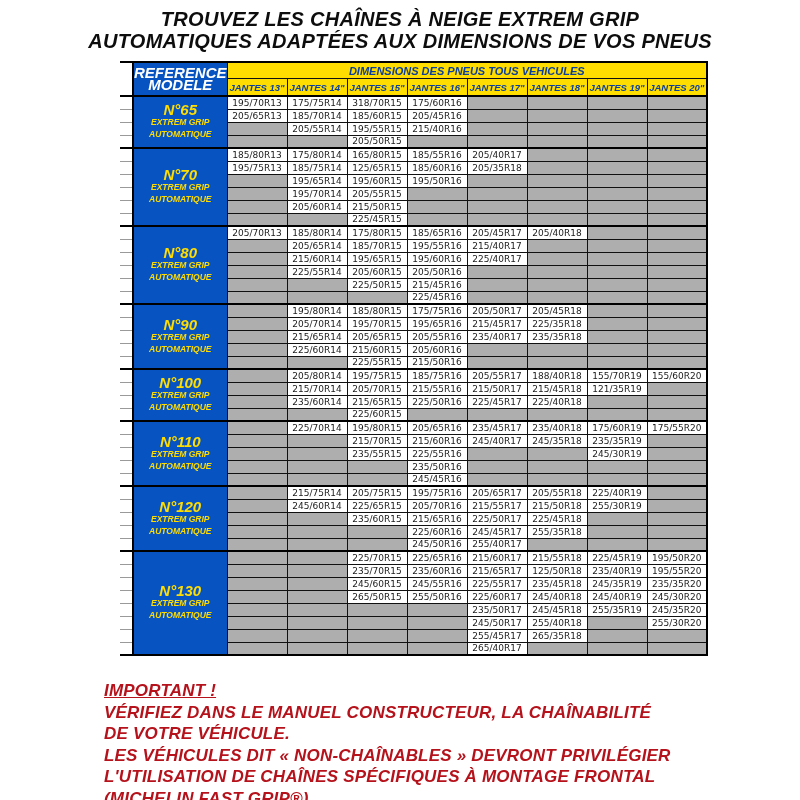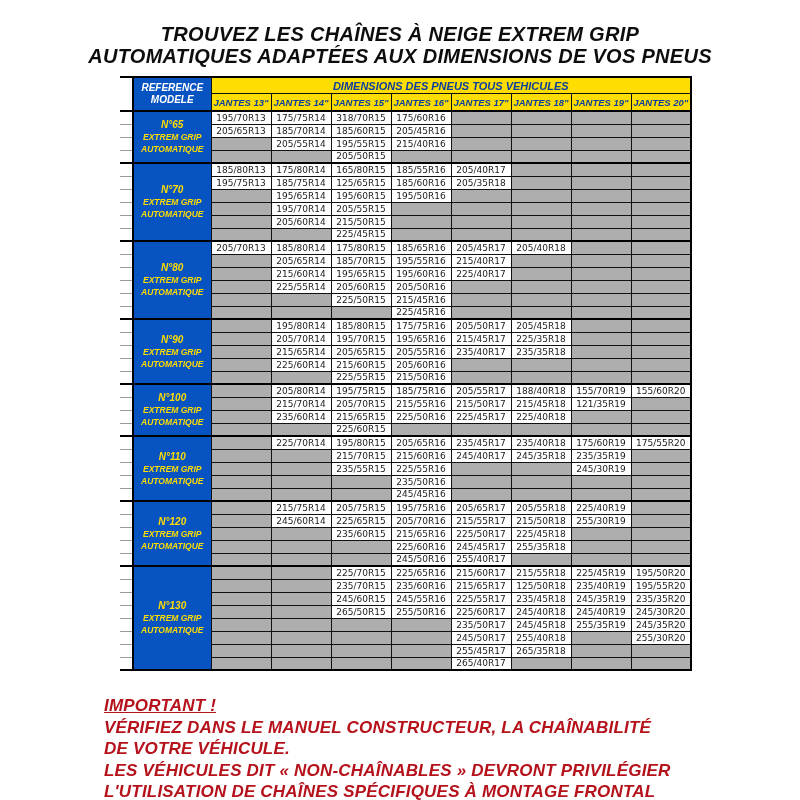--- a/index.html
+++ b/index.html
@@ -2,21 +2,21 @@
 <html style="--blue: #0653c1; --darkblue: #0a3f9e; --yellow: #ffdd00; --red: #b5121b;"><head>
 <meta charset="utf-8">
 <style>
   html,body { margin:0; padding:0; }
   body {
     width:800px; height:800px; background:#ffffff; overflow:hidden;
     font-family:"Liberation Sans", sans-serif;
     -webkit-font-smoothing:antialiased;
   }
   .title {
-    padding-top:24px; text-align:center;
+    padding-top:9px; text-align:center;
     font-weight:bold; font-style:italic; font-size:20px; line-height:21.5px;
     color:#0d0d0d; letter-spacing:0.3px;
   }
   table.chart {
     margin:9px 0 0 120px;
     border-collapse:collapse; table-layout:fixed;
     border:2px solid #000; border-left:none;
   }
   col.c-sliver { width:13px; }
   col.c-ref    { width:78px; }
@@ -24,41 +24,41 @@
   th, td { padding:0; overflow:hidden; white-space:nowrap; }
   td, th { border:1px solid #111; }
   .sliver {
     background:#fff; border-left:none;
     border-top:1px solid #9a9a9a; border-bottom:1px solid #9a9a9a;
     border-right:2px solid #000;
   }
   thead .sliver { background:#fff; }
   .ref {
     background:var(--blue); color:#ffffff;
-    font-weight:bold; font-style:italic; font-size:10px; line-height:12px;
+    font-weight:bold; font-style:italic; font-size:15px; line-height:12px;
     text-align:center;
   }
   .dim {
     background:var(--yellow); color:var(--darkblue);
     font-weight:bold; font-style:italic; font-size:11px;
     text-align:center; height:15px;margin-left:27px;
   }
   .jantes {
     background:var(--yellow); color:var(--darkblue);
     font-weight:bold; font-style:italic; font-size:9.5px;
     text-align:center; height:16px; border-bottom:2px solid #000;
   }
   tbody tr { height:13px; }
   tr.block-start td { border-top:2px solid #000; }
   td.model {
     background:var(--blue); color:var(--yellow);
     font-weight:bold; font-style:italic; font-size:8.5px; line-height:12px;
     text-align:center; vertical-align:middle;
   }
-  td.model .model-no { font-size:10px; }
+  td.model .model-no { font-size:15px; }
   td.cell {
     font-size:9px; text-align:center; color:#1a1a1a;
     font-family:"DejaVu Sans", sans-serif;
   }
   td.cell.filled { background:#ffffff; }
   td.cell.empty  { background:#aeaeae; }
   .footer {
     margin:24px 0 0 104px;
     color:var(--red);
     font-weight:bold; font-style:italic; font-size:17px; line-height:21.5px;

